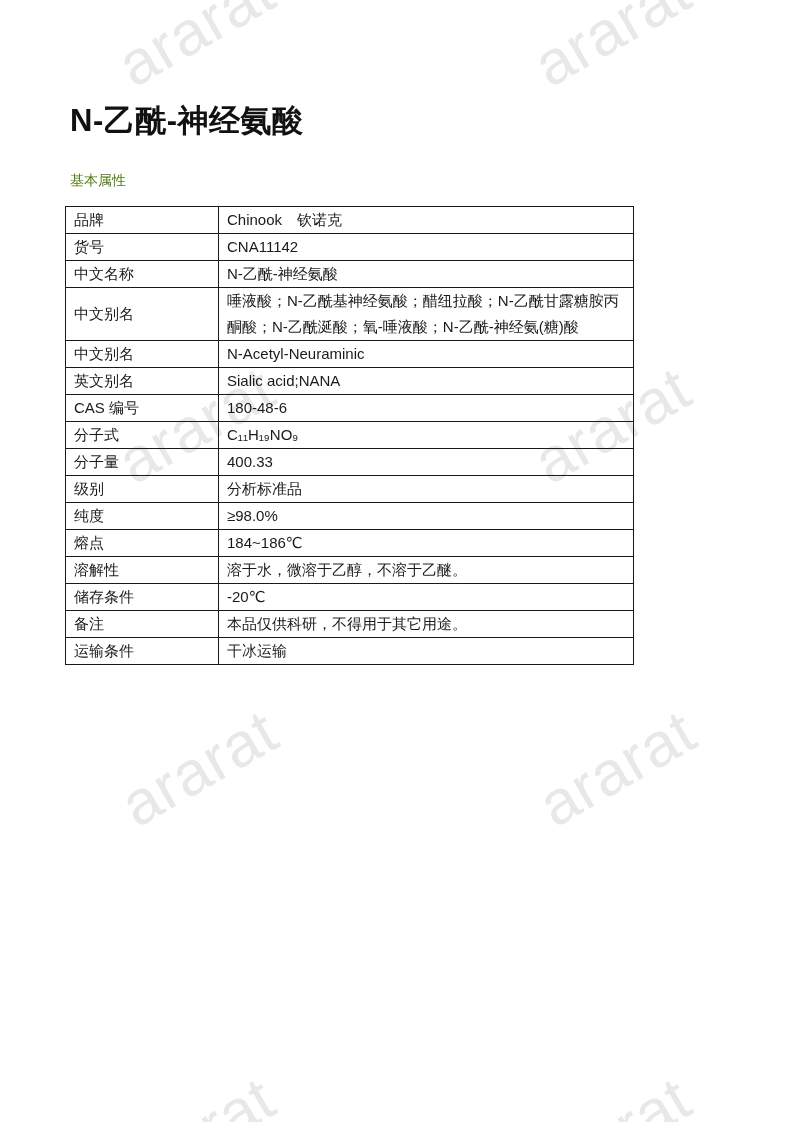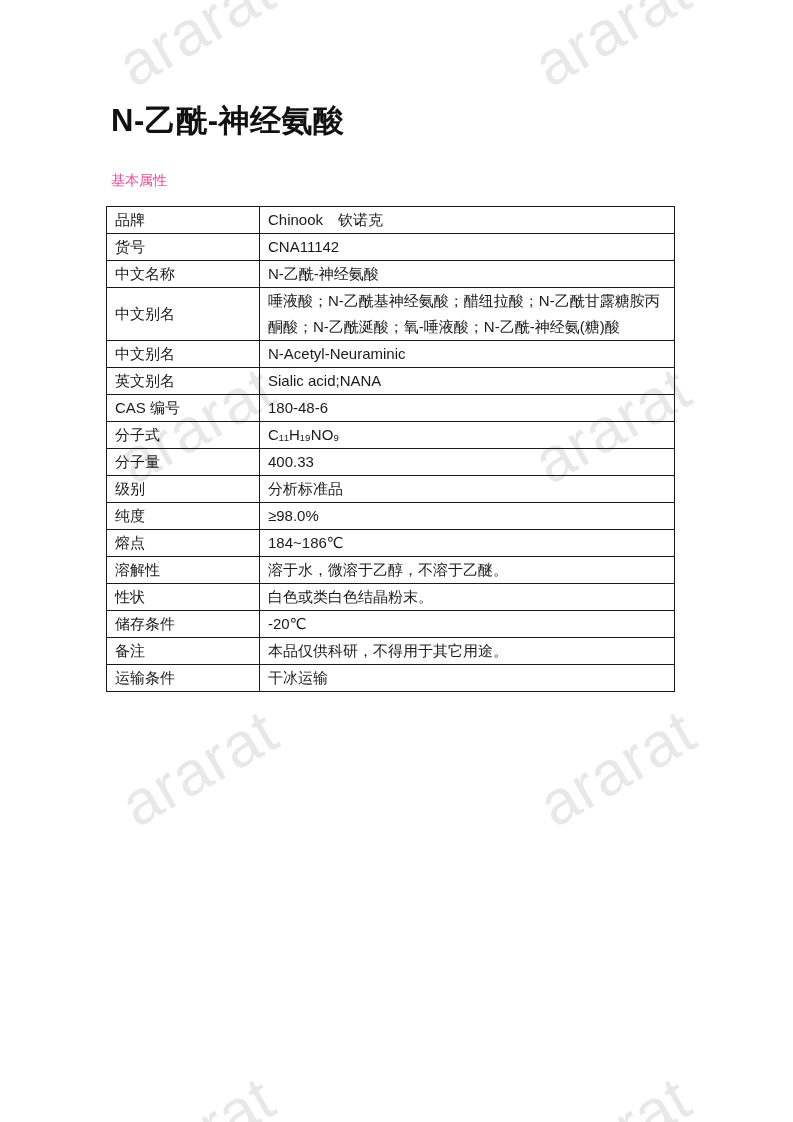--- a/index.html
+++ b/index.html
@@ -44,33 +44,33 @@
   .wm:nth-child(3) { left: 196px; top: 425px; }
   .wm:nth-child(4) { left: 612px; top: 425px; }
   .wm:nth-child(5) { left: 199px; top: 768px; }
   .wm:nth-child(6) { left: 617px; top: 768px; }
   .wm:nth-child(7) { left: 196px; top: 1135px; }
   .wm:nth-child(8) { left: 612px; top: 1135px; }
   
   .content {
     position: relative;
     z-index: 1;
-    padding: 100px 0 0 111px;
+    padding: 100px 0 0 70px;
   }
   .doc-title {
     margin: 0;
     font-size: 31px;
     font-weight: 600;
     letter-spacing: 0.5px;
     color: #111111;
   }
   .section-heading {
     margin-top: 30px;
     font-size: 14px;
-    color: #ec4899;
+    color: #4d7c0f;
   }
   .props-table {
     border-collapse: collapse;
     margin-top: 16px;
     margin-left: -5px;
     table-layout: fixed;
     width: 567px;
     background: transparent;
   }
   .props-table td {
@@ -164,24 +164,20 @@
   <tr class="prop-row">
     <td class="label-cell">熔点</td>
     <td class="value-cell">184~186℃</td>
   </tr>
 
   <tr class="prop-row">
     <td class="label-cell">溶解性</td>
     <td class="value-cell">溶于水，微溶于乙醇，不溶于乙醚。</td>
   </tr>
 
-  <tr class="prop-row">
-    <td class="label-cell">性状</td>
-    <td class="value-cell">白色或类白色结晶粉末。</td>
-  </tr>
 
   <tr class="prop-row">
     <td class="label-cell">储存条件</td>
     <td class="value-cell">-20℃</td>
   </tr>
 
   <tr class="prop-row">
     <td class="label-cell">备注</td>
     <td class="value-cell">本品仅供科研，不得用于其它用途。</td>
   </tr>

